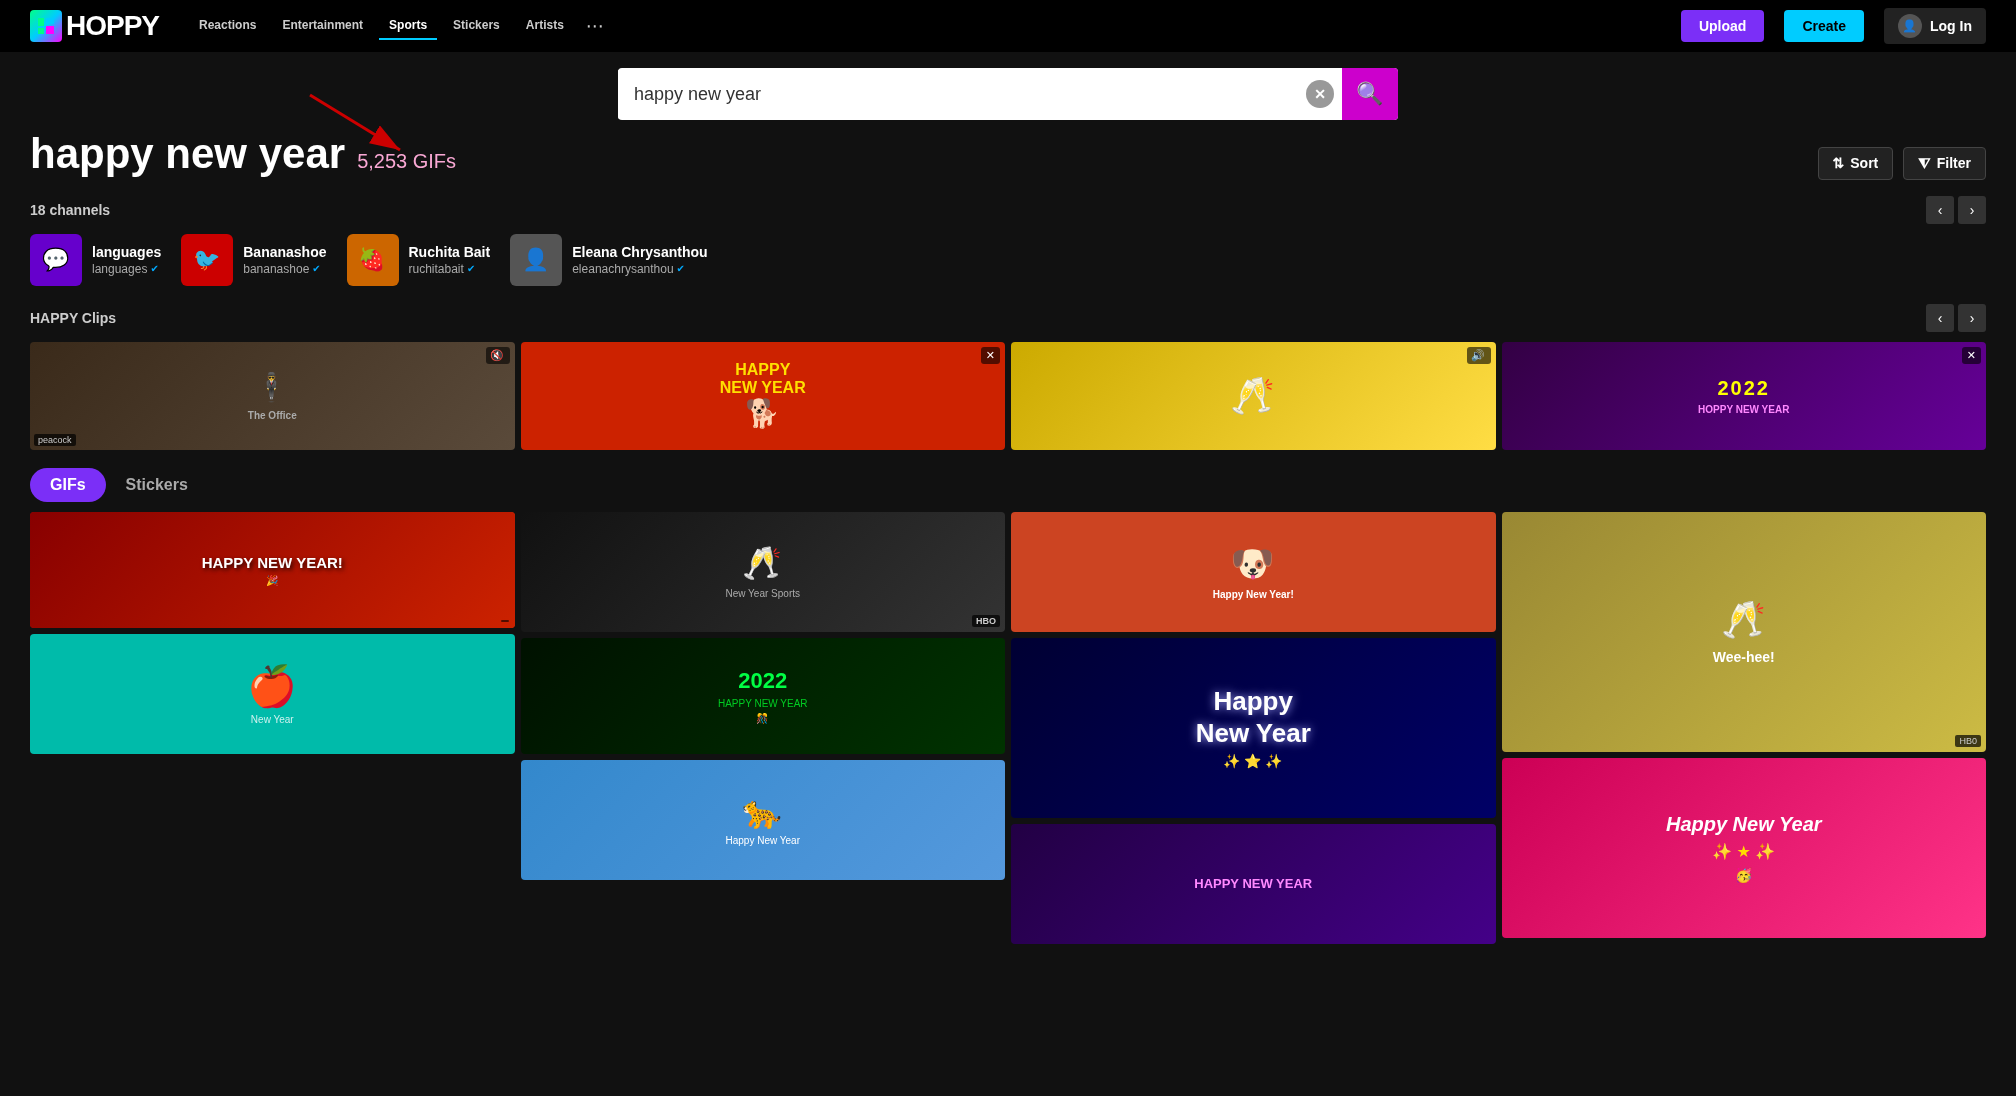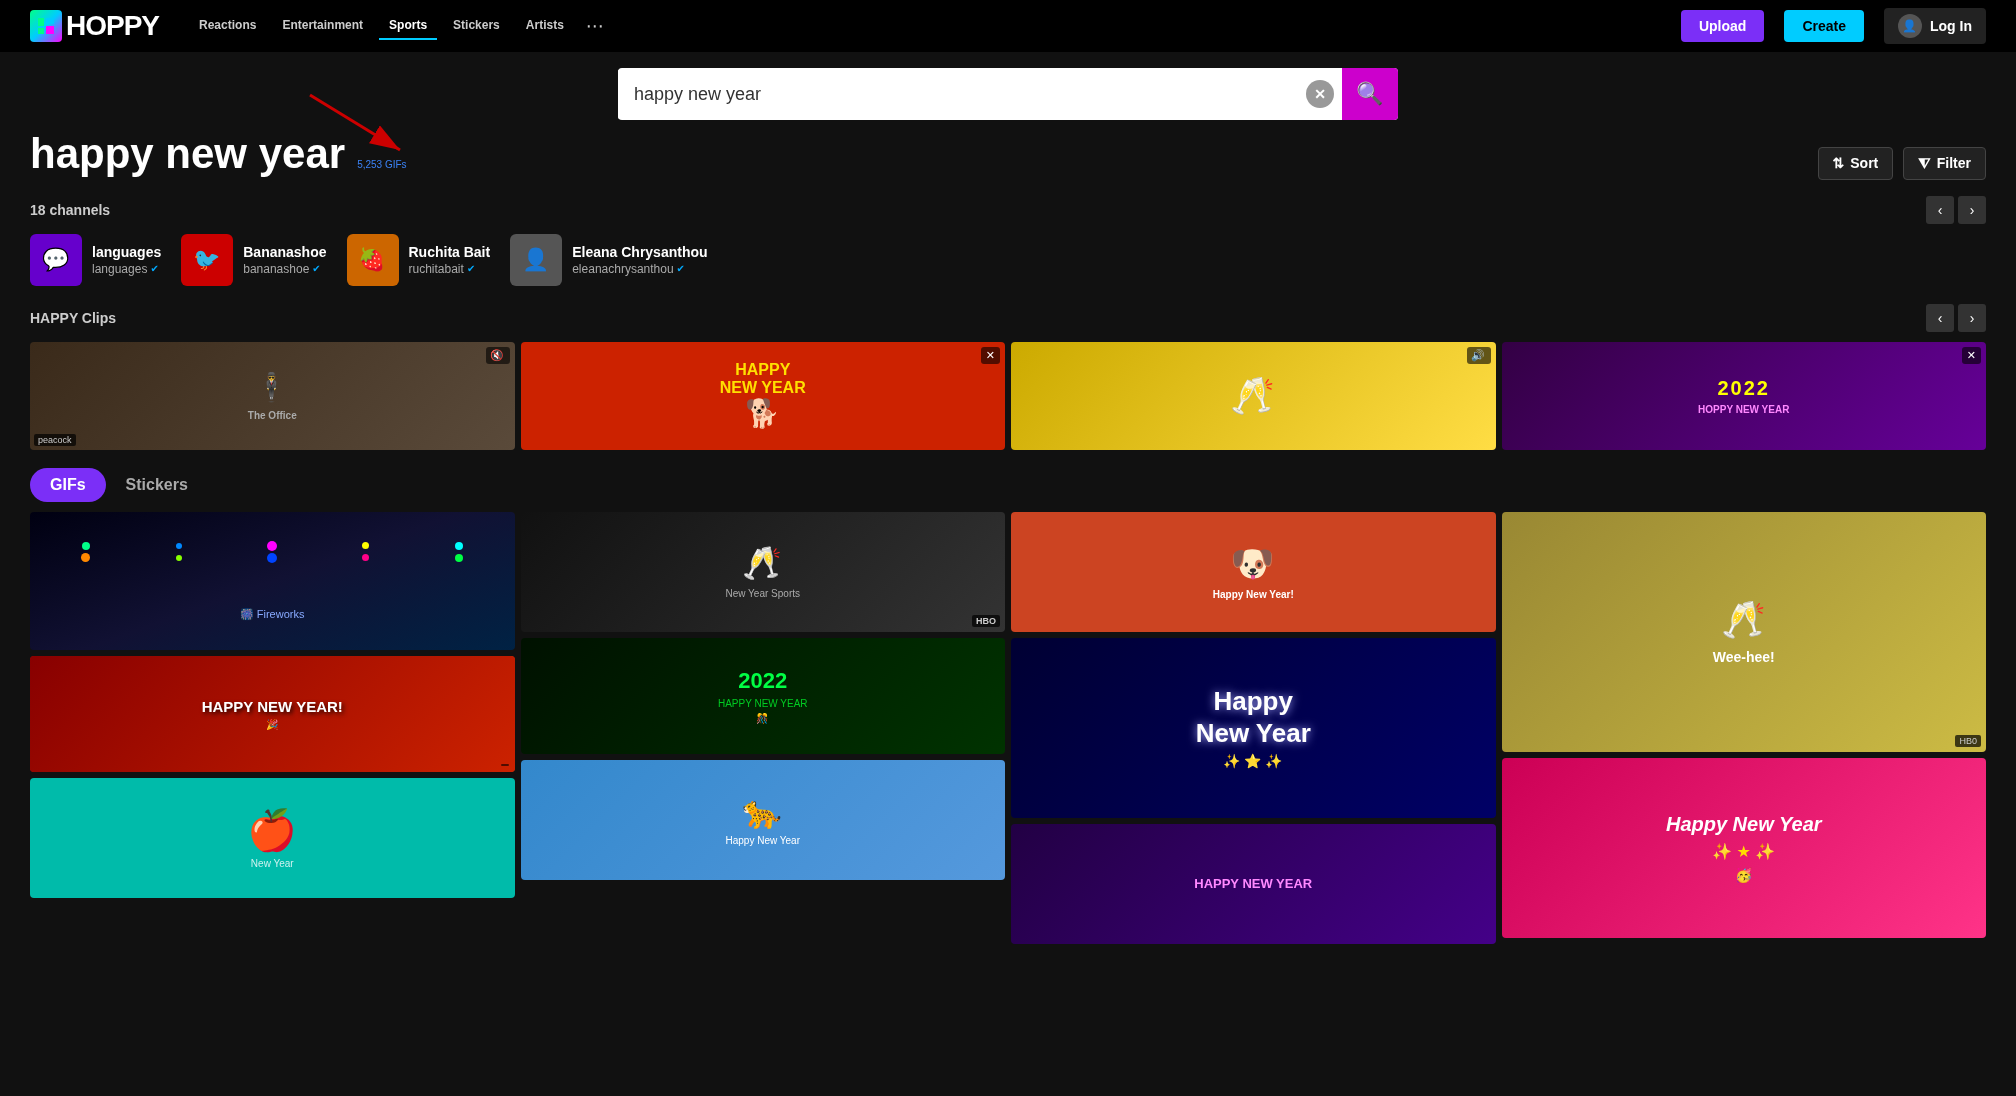--- a/index.html
+++ b/index.html
@@ -174,22 +174,22 @@
       display: flex;
       align-items: baseline;
       gap: 12px;
     }
     .search-title {
       font-size: 42px;
       font-weight: 900;
       color: #fff;
     }
     .gif-count {
-      font-size: 10px;
-      color: #3b82f6;
+      font-size: 20px;
+      color: #f9a8d4;
     }
     .title-actions {
       display: flex;
       gap: 10px;
     }
     .btn-sort, .btn-filter {
       display: flex;
       align-items: center;
       gap: 6px;
       background: #222;
@@ -562,37 +562,20 @@
 
 <div class="section">
   <div class="tabs-row">
     <button class="tab-btn active">GIFs</button>
     <button class="tab-btn inactive">Stickers</button>
   </div>
 
   <div class="four-col-grid">
 
     <div class="gif-col">
-      <div class="gif-item gif-fireworks" style="height:138px;background:linear-gradient(160deg,#000011,#111133,#002244);">
-        <div style="width:100%;height:100%;display:flex;align-items:center;justify-content:center;flex-wrap:wrap;gap:3px;padding:10px;">
-          <div style="display:grid;grid-template-columns:repeat(5,1fr);gap:2px;width:100%;">
-            <div style="width:8px;height:8px;border-radius:50%;background:#00ff88;margin:auto;"></div>
-            <div style="width:6px;height:6px;border-radius:50%;background:#0088ff;margin:auto;"></div>
-            <div style="width:10px;height:10px;border-radius:50%;background:#ff00ff;margin:auto;"></div>
-            <div style="width:7px;height:7px;border-radius:50%;background:#ffff00;margin:auto;"></div>
-            <div style="width:8px;height:8px;border-radius:50%;background:#00ffff;margin:auto;"></div>
-            <div style="width:9px;height:9px;border-radius:50%;background:#ff8800;margin:auto;"></div>
-            <div style="width:6px;height:6px;border-radius:50%;background:#88ff00;margin:auto;"></div>
-            <div style="width:10px;height:10px;border-radius:50%;background:#0044ff;margin:auto;"></div>
-            <div style="width:7px;height:7px;border-radius:50%;background:#ff0088;margin:auto;"></div>
-            <div style="width:8px;height:8px;border-radius:50%;background:#00ff44;margin:auto;"></div>
-          </div>
-          <div style="font-size:11px;color:#88aaff;text-align:center;margin-top:4px;">🎆 Fireworks</div>
-        </div>
-      </div>
       <div class="gif-item gif-happynewyear-red" style="height:116px;">
         <div style="width:100%;height:100%;display:flex;align-items:center;justify-content:center;background:linear-gradient(135deg,#880000,#cc2200);position:relative;">
           <div style="text-align:center;">
             <div style="font-size:15px;font-weight:900;color:#fff;text-shadow:2px 2px 4px rgba(0,0,0,0.8);">HAPPY NEW YEAR!</div>
             <div style="font-size:10px;color:#ffaaaa;margin-top:4px;">🎉</div>
           </div>
           <span class="gif-label"></span>
         </div>
       </div>
       <div class="gif-item" style="height:120px;background:#00bbaa;border-radius:4px;">

